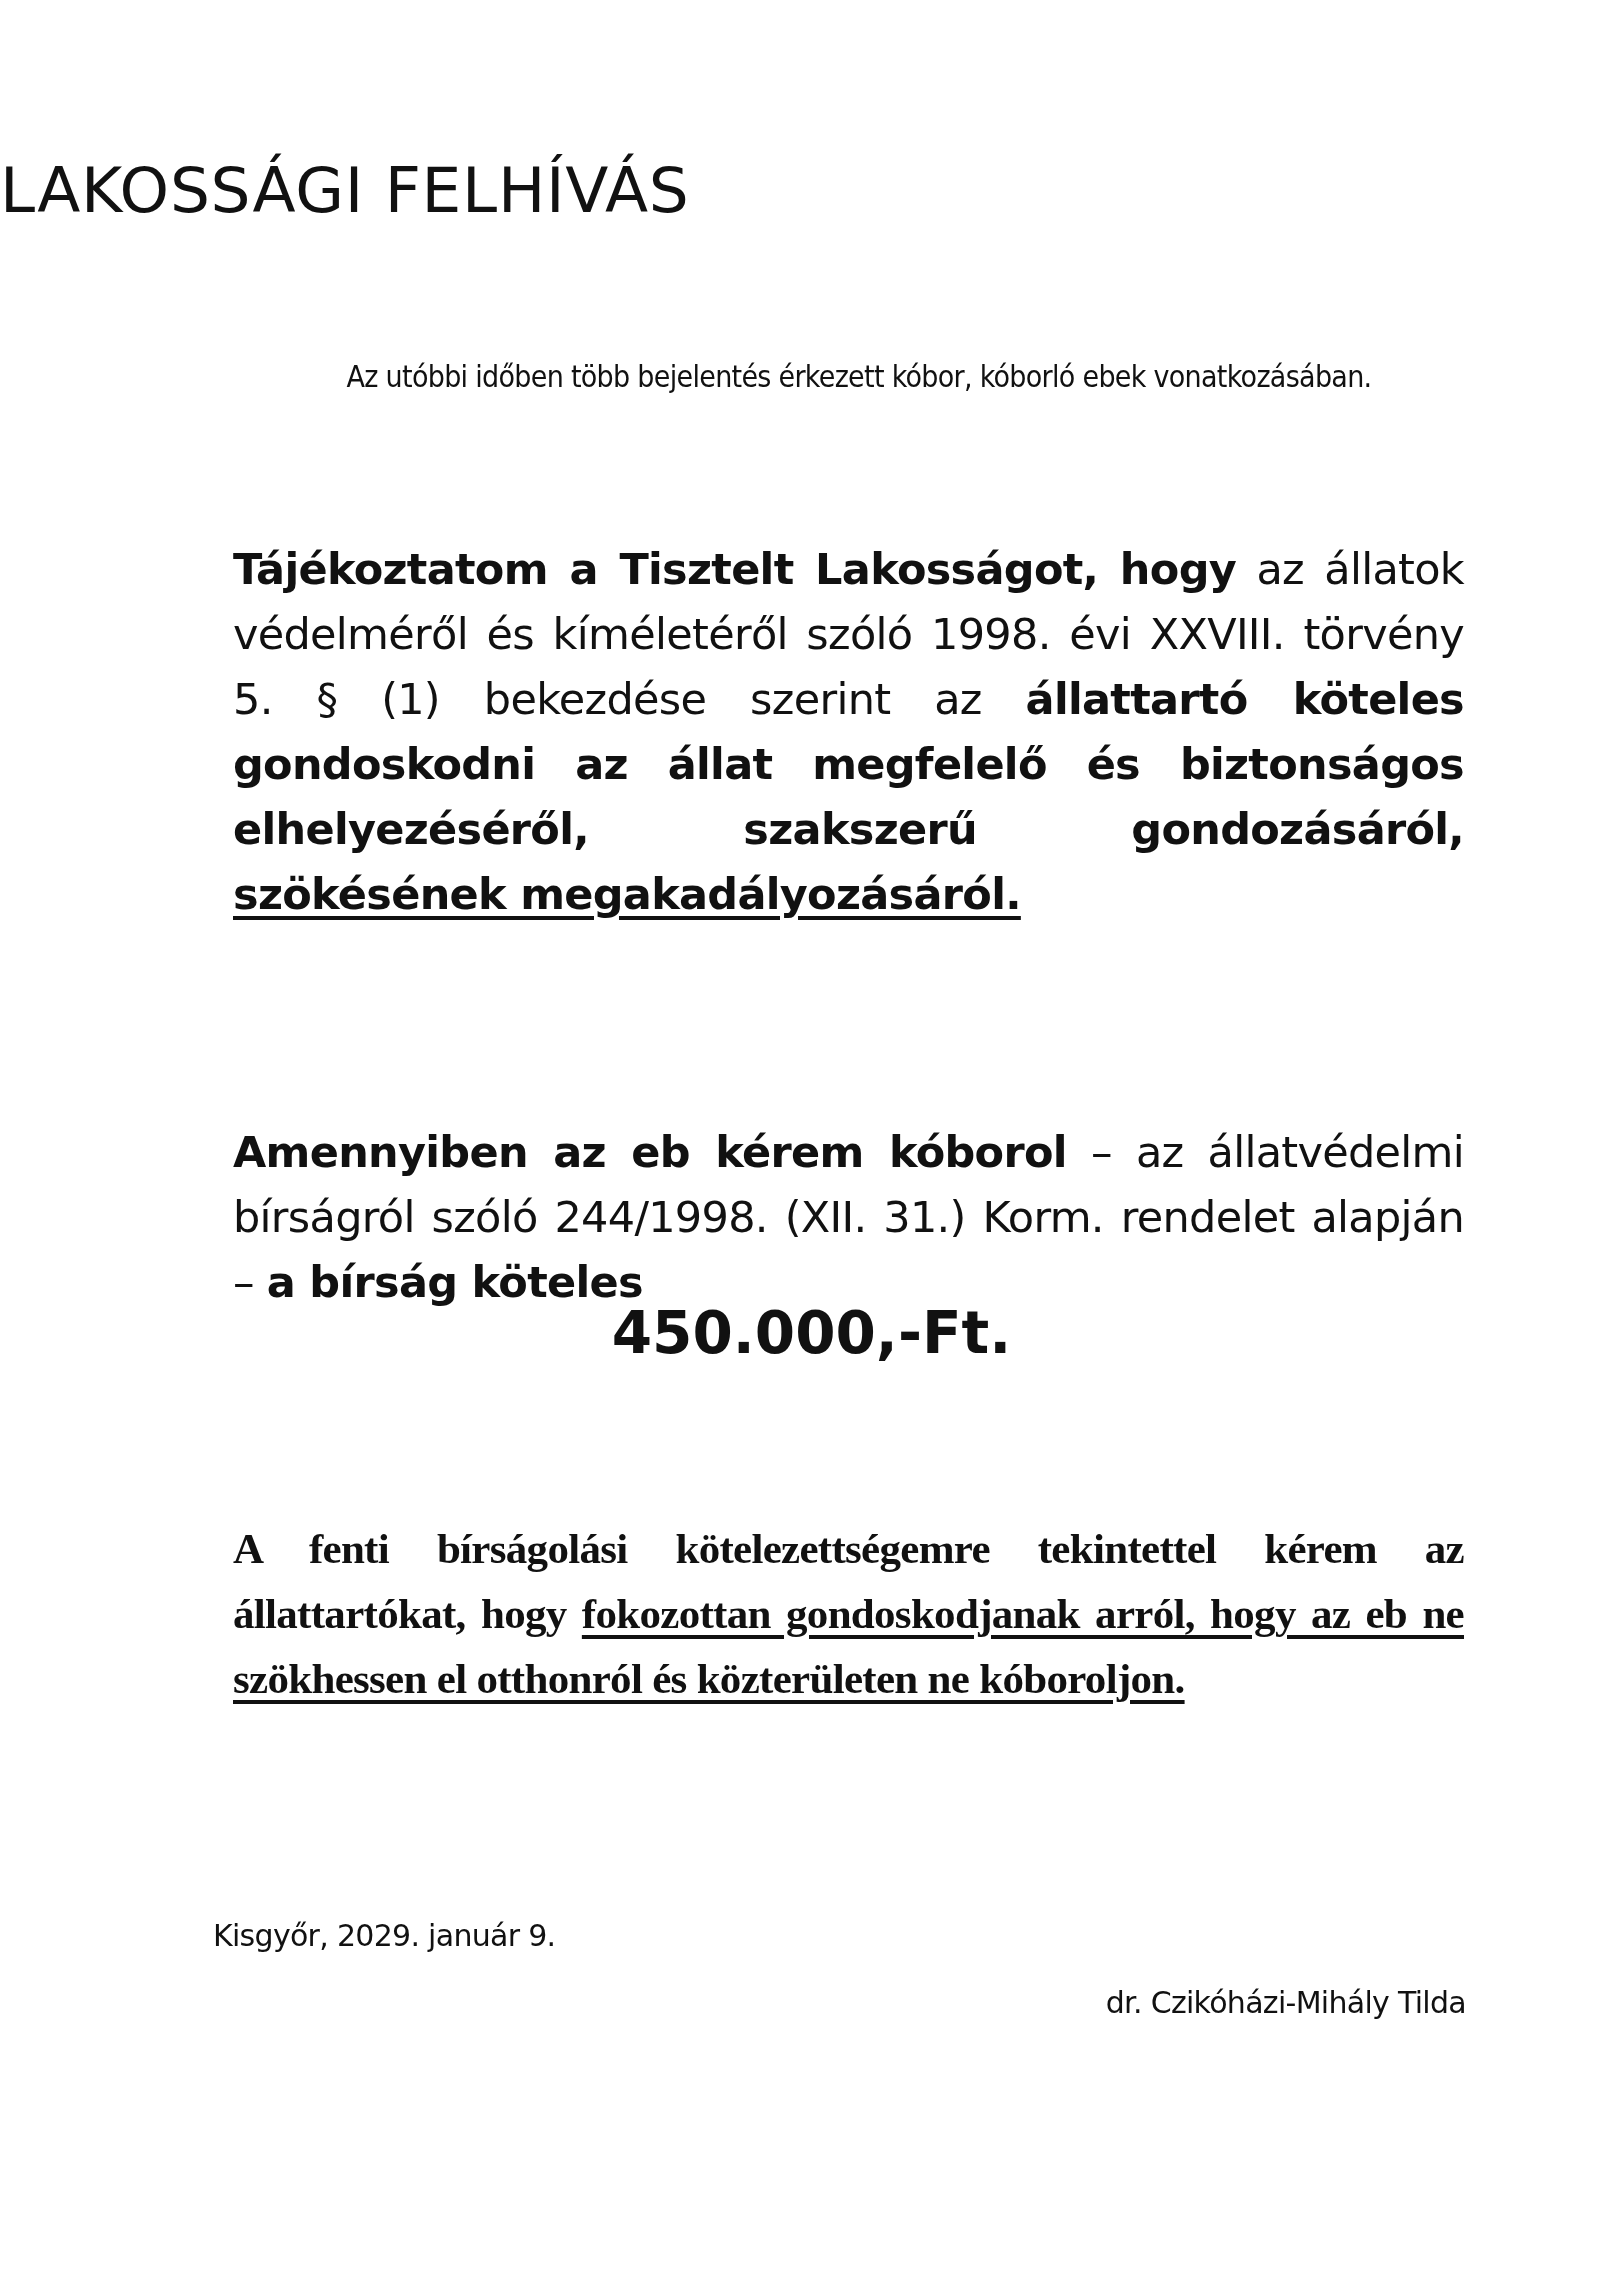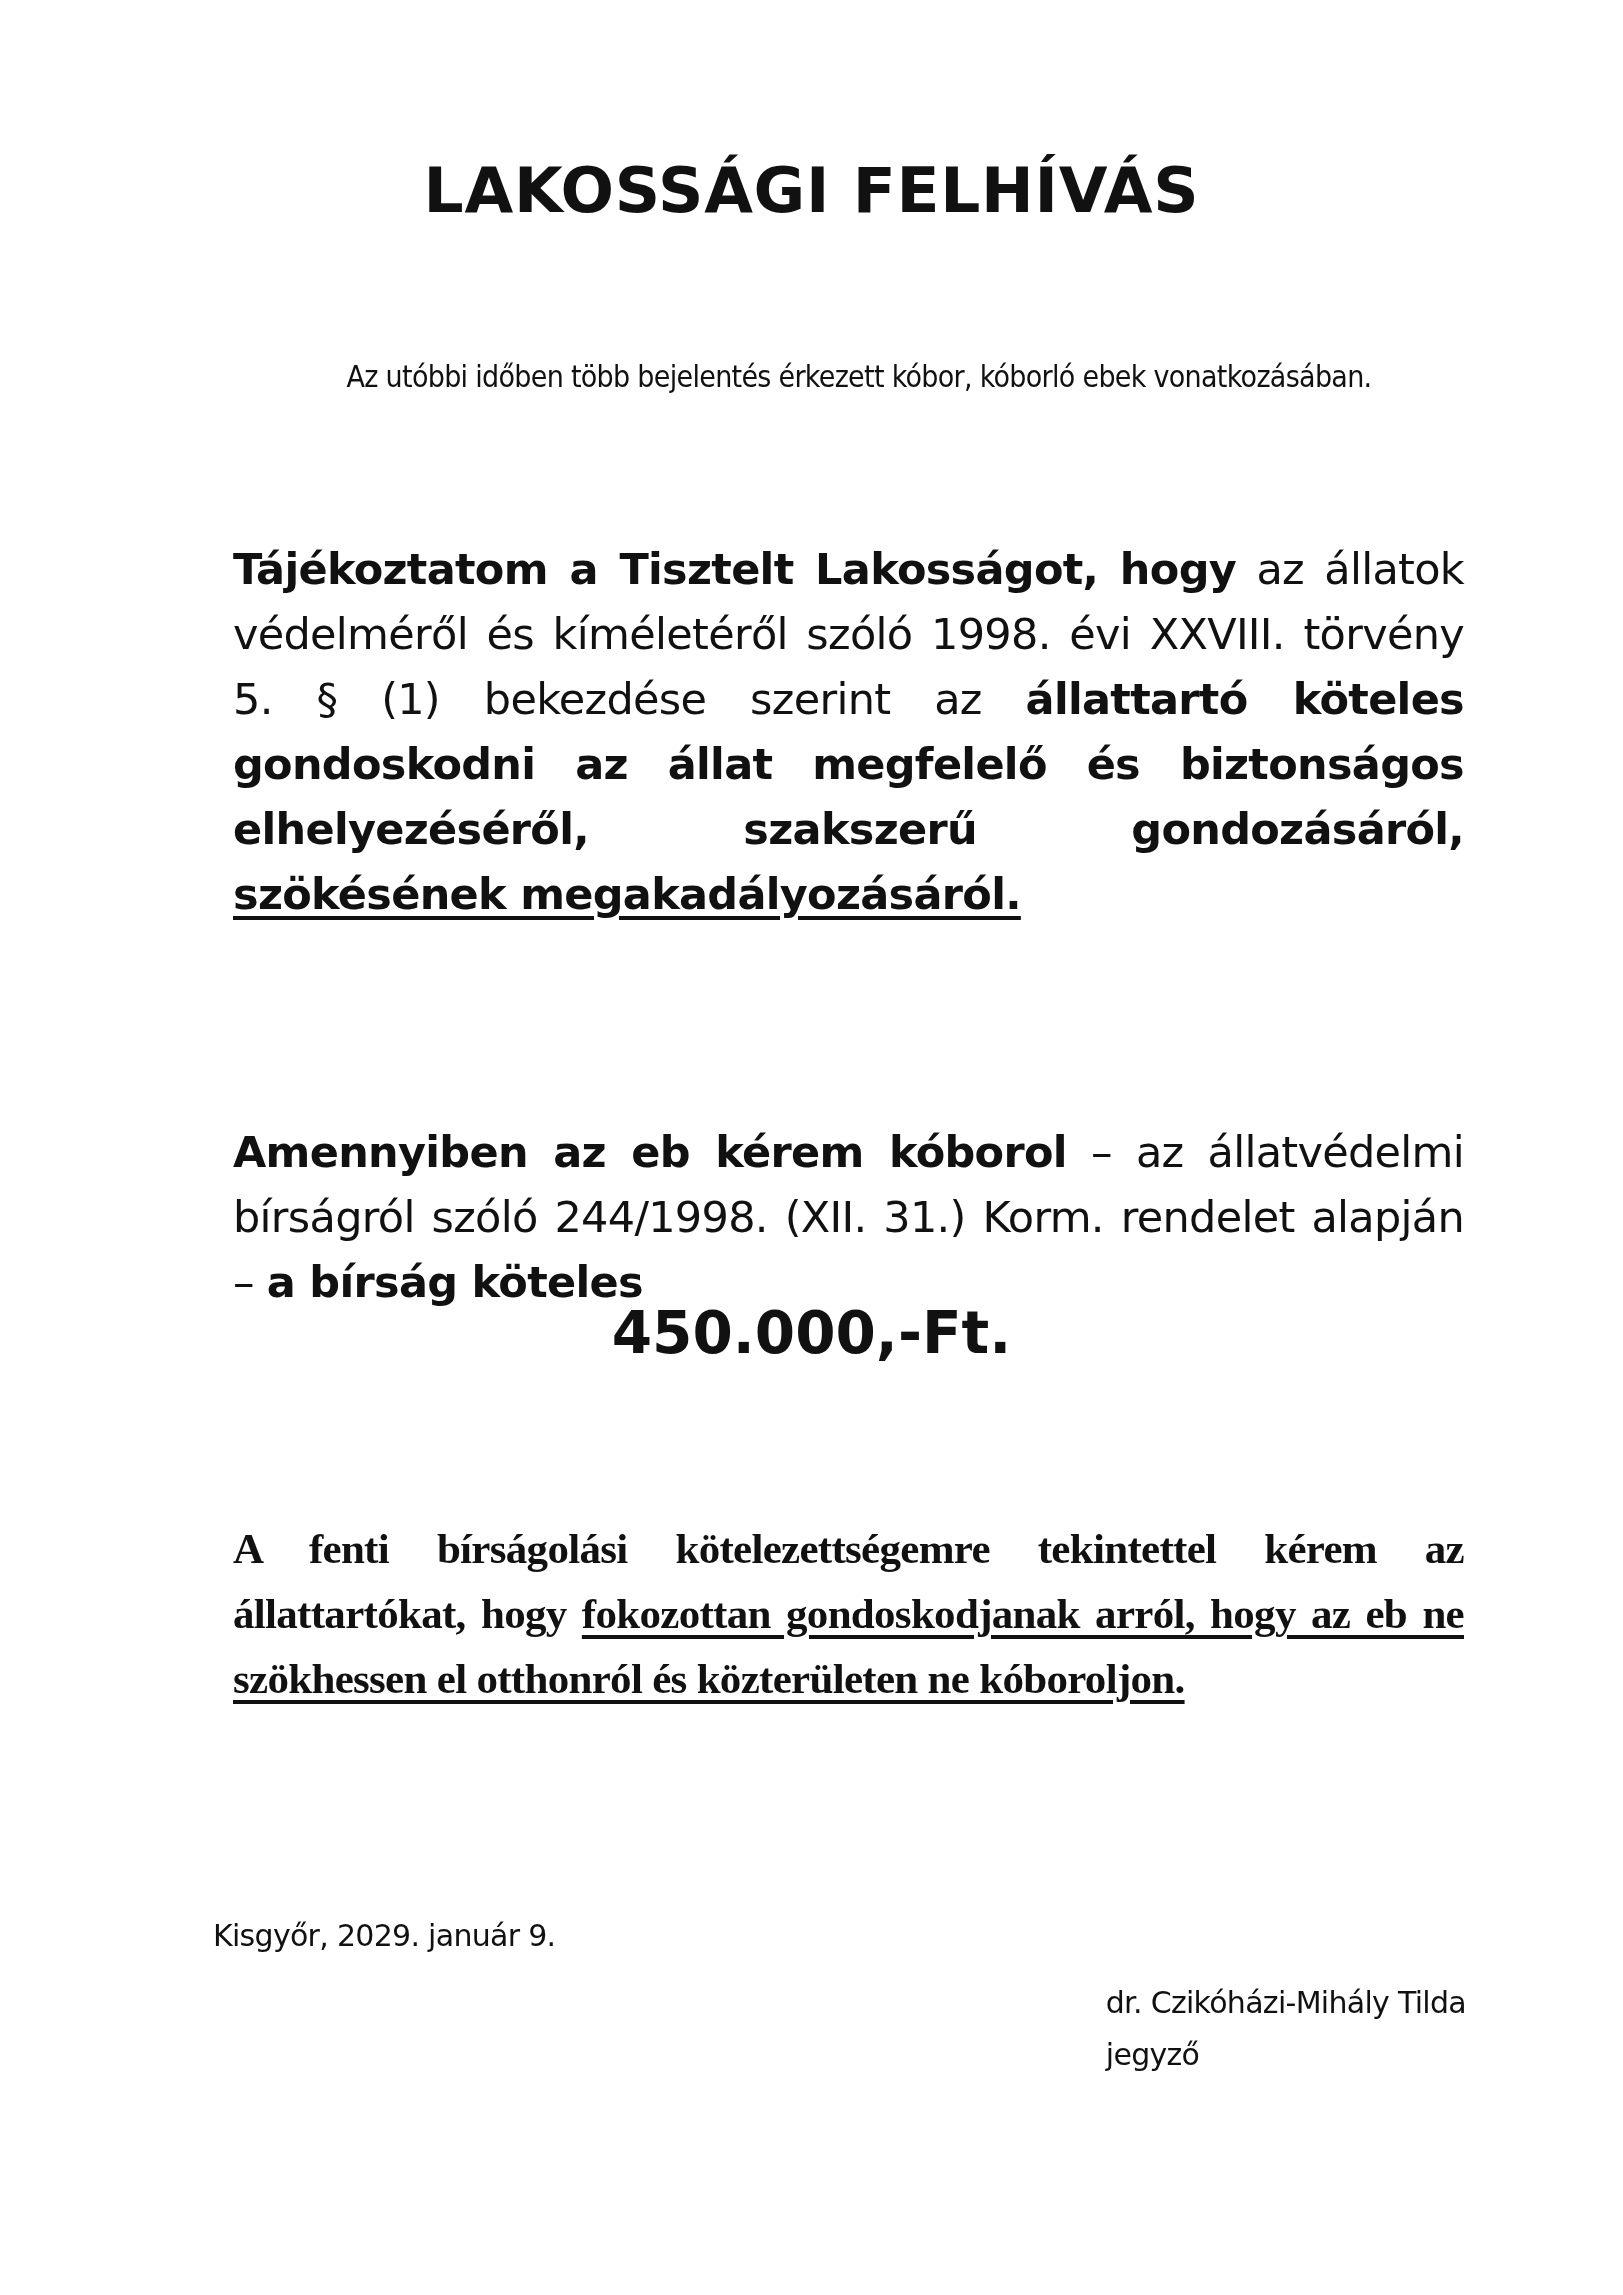--- a/index.html
+++ b/index.html
@@ -1,22 +1,22 @@
 <!DOCTYPE html>
 <html style="font-size:10.5px"><head>
   <meta charset="utf-8">
   <style>
     html, body { margin: 0; padding: 0; background: #ffffff; }
     body {
       width: 1623px; height: 2295px; position: relative; overflow: hidden;
       font-family: "DejaVu Sans", sans-serif; color: #111111;
     }
     .title {
-      position: absolute; left: 0; top: 154px; width: 1623px; text-align: center;
-      font-family: "DejaVu Sans", sans-serif; font-weight: bold; font-size: 63px;
+      position: absolute; left: 0; top: 154px; width: 1623px; 
+      font-family: "DejaVu Sans", sans-serif; font-weight: normal; font-size: 63px;
       letter-spacing: 0.7px;
     }
     .intro {
       position: absolute; left: 237px; top: 359px; width: 1244px;
       font-size: 30px; font-family: "DejaVu Sans Condensed", "DejaVu Sans", sans-serif;
       letter-spacing: -0.7px;
       text-align: center;
     }
     .para {
       position: absolute; left: 233px; width: 1231px;
@@ -60,16 +60,15 @@
   <div class="amount">450.000,-Ft.</div>
 
   <div class="para" id="p3">
     <span class="b">A fenti bírságolási kötelezettségemre tekintettel kérem az állattartókat, hogy </span><span class="b u">fokozottan gondoskodjanak arról, hogy az eb ne szökhessen el otthonról és közterületen ne kóboroljon.</span>
   </div>
 
   <div class="date">Kisgyőr, 2029. január 9.</div>
 
   <div class="signer">
     <div>dr. Czikóházi-Mihály Tilda</div>
-    <div>jegyző</div>
   </div>
 </div>
 
 
 </body></html>

